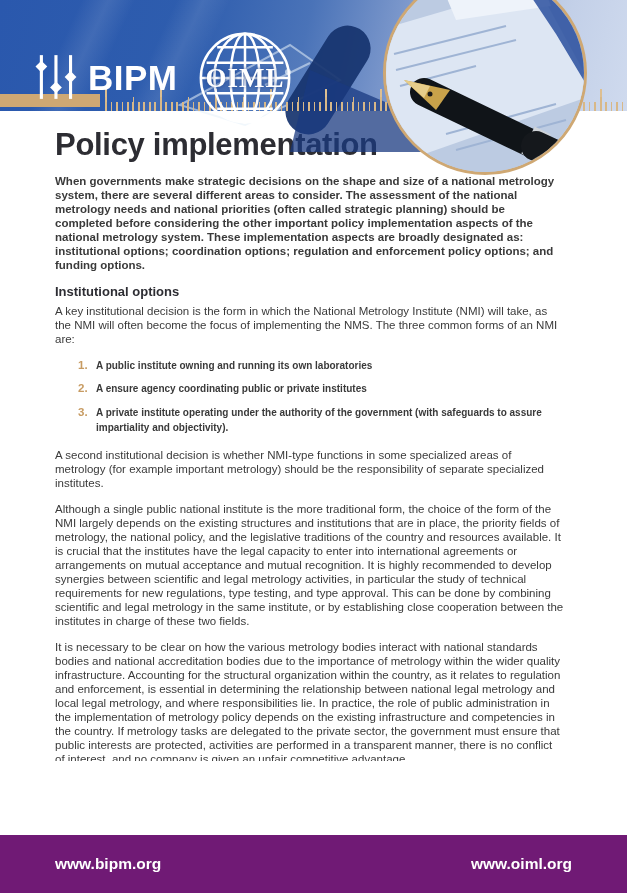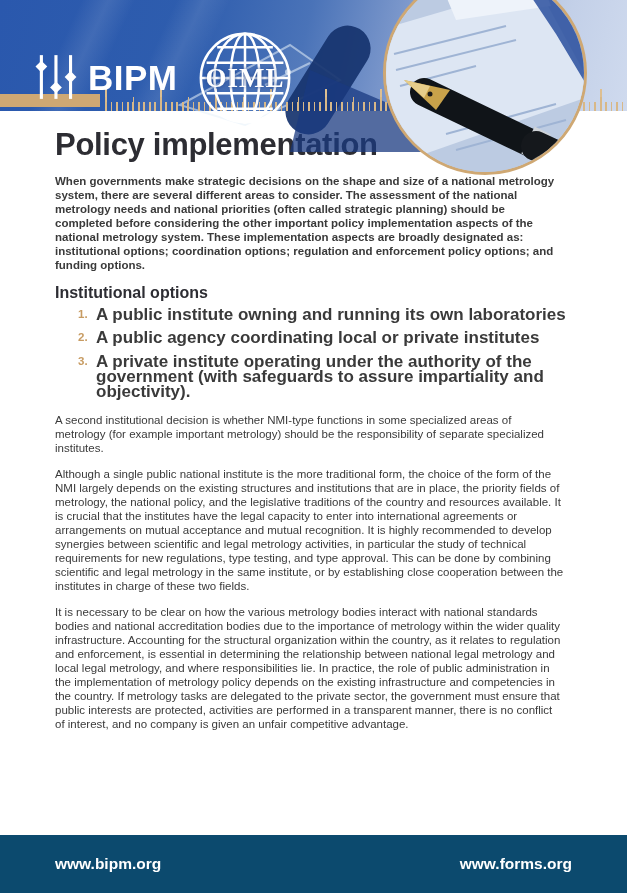--- a/index.html
+++ b/index.html
@@ -52,29 +52,29 @@
   }
 
   
   .content { position:relative; padding:17px 55px 4px 55px; height:650px; overflow:hidden; }
   h1 {
     font-size:31px; line-height:1.07; color:#2d2d33; letter-spacing:-0.3px;
     margin:0 0 13px 0; font-weight:bold;
   }
   .intro { font-weight:bold; }
   p { font-size:11.5px; line-height:14px; color:#3a3a3a; margin:0 8px 12px 0; }
-  h2 { font-size:16px; color:#2d2d33; margin:2px 0 5px 0; font-weight:bold; }
+  h2 { font-size:13px; color:#2d2d33; margin:2px 0 5px 0; font-weight:bold; }
   ol.opts { list-style:none; margin:3px 0 13px 0; }
   ol.opts li { display:flex; padding-left:23px; margin-bottom:8px; }
   ol.opts .num { color:#c79b62; font-weight:bold; font-size:11.5px; line-height:15.3px; width:13px; flex:none; }
-  ol.opts .li-text { font-weight:bold; font-size:17px; line-height:15.3px; color:#3a3a3a; margin-left:5px; }
+  ol.opts .li-text { font-weight:bold; font-size:10px; line-height:15.3px; color:#3a3a3a; margin-left:5px; }
 
   
   .footer {
-    position:absolute; left:0; bottom:0; width:627px; height:58px; background:#0c4a6e;
+    position:absolute; left:0; bottom:0; width:627px; height:58px; background:#701a75;
     display:flex; align-items:center; justify-content:space-between; padding:0 55px;
   }
   .footer a { color:#ffffff; font-weight:bold; font-size:15.5px; text-decoration:none; }
 </style>
 </head>
 <body>
 
 <div class="page">
 
   <div class="header">
@@ -144,39 +144,40 @@
 
   <div class="content">
     <h1>
       <span>Policy implementation</span><br>
     </h1>
 
     <p class="intro">When governments make strategic decisions on the shape and size of a national metrology system, there are several different areas to consider. The assessment of the national metrology needs and national priorities (often called strategic planning) should be completed before considering the other important policy implementation aspects of the national metrology system. These implementation aspects are broadly designated as: institutional options; coordination options; regulation and enforcement policy options; and funding options.</p>
 
     <h2>Institutional options</h2>
 
+    <p>A key institutional decision is the form in which the National Metrology Institute (NMI) will take, as the NMI will often become the focus of implementing the NMS. The three common forms of an NMI are:</p>
 
     <ol class="opts">
       <li>
         <span class="num">1.</span>
         <span class="li-text">A public institute owning and running its own laboratories</span>
       </li>
       <li>
         <span class="num">2.</span>
-        <span class="li-text">A public agency coordinating local or private institutes</span>
+        <span class="li-text">A ensure agency coordinating public or private institutes</span>
       </li>
       <li>
         <span class="num">3.</span>
         <span class="li-text">A private institute operating under the authority of the government (with safeguards to assure impartiality and objectivity).</span>
       </li>
     </ol>
 
     <p>A second institutional decision is whether NMI-type functions in some specialized areas of metrology (for example important metrology) should be the responsibility of separate specialized institutes.</p>
     <p>Although a single public national institute is the more traditional form, the choice of the form of the NMI largely depends on the existing structures and institutions that are in place, the priority fields of metrology, the national policy, and the legislative traditions of the country and resources available. It is crucial that the institutes have the legal capacity to enter into international agreements or arrangements on mutual acceptance and mutual recognition. It is highly recommended to develop synergies between scientific and legal metrology activities, in particular the study of technical requirements for new regulations, type testing, and type approval. This can be done by combining scientific and legal metrology in the same institute, or by establishing close cooperation between the institutes in charge of these two fields.</p>
     <p>It is necessary to be clear on how the various metrology bodies interact with national standards bodies and national accreditation bodies due to the importance of metrology within the wider quality infrastructure. Accounting for the structural organization within the country, as it relates to regulation and enforcement, is essential in determining the relationship between national legal metrology and local legal metrology, and where responsibilities lie. In practice, the role of public administration in the implementation of metrology policy depends on the existing infrastructure and competencies in the country. If metrology tasks are delegated to the private sector, the government must ensure that public interests are protected, activities are performed in a transparent manner, there is no conflict of interest, and no company is given an unfair competitive advantage.</p>
   </div>
 
   <div class="footer">
     <a href="#">www.bipm.org</a>
-    <a href="#">www.forms.org</a>
+    <a href="#">www.oiml.org</a>
   </div>
 
 </div>
 
 </body></html>

